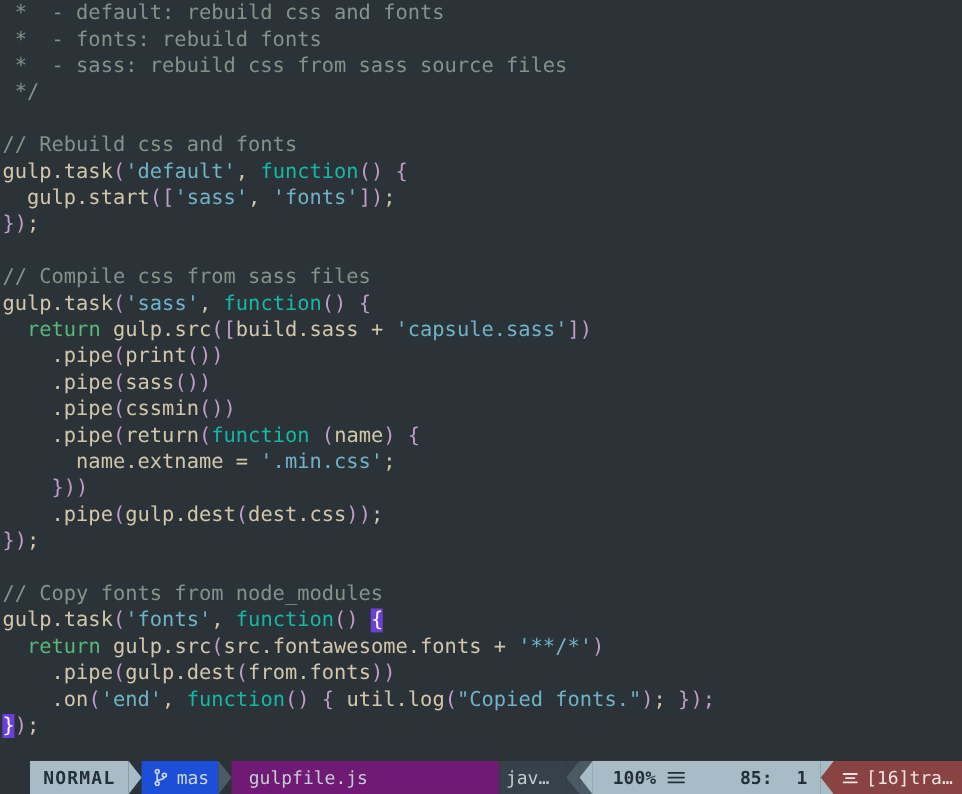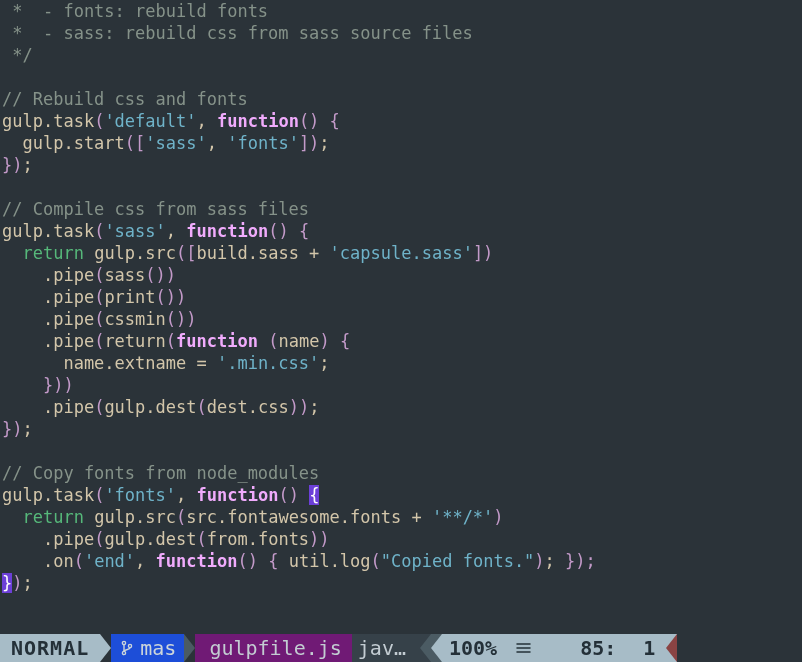--- a/index.html
+++ b/index.html
@@ -36,37 +36,38 @@
     font-size: 17px;
     white-space: pre;
     padding-left: 2px;
     letter-spacing: 0px;
     color: #d3c6aa;
   }
 
   
   .tk-comment { color: #859289; }
   .tk-string  { color: #6fb3c9; }
-  .tk-keyword { color: #f0abfc; font-weight: bold; }
+  .tk-keyword { color: #14b8a6; }
   .tk-return  { color: #56b87a; }
   .tk-punct   { color: #c39ac9; }
   .tk-plain   { color: #d3c6aa; }
   .tk-match   { background: #6c3fd8; color: #ffffff; }
   .tk-cursor  { background: #6c3fd8; color: #ffffff; }
 
   
   #statusline {
     height: 28px;
     line-height: 28px;
     display: flex;
-    align-items: flex-start;
-    font-size: 20px;
+    align-items: flex-end;
+    font-size: 15px;
     background: #2b3339;
     overflow: hidden;
     flex: 0 0 auto;
+    padding-left: 25px;
   }
   .sl-seg {
     display: flex;
     align-items: center;
     white-space: nowrap;
   }
   .sl-mode {
     background: #a7bcc7;
     color: #243038;
     font-weight: bold;
@@ -114,21 +115,21 @@
     border-top: 14px solid transparent;
     border-bottom: 14px solid transparent;
     border-right: 11px solid #a7bcc7;
     background: #4b5b63;
   }
   .sl-pos {
     background: #a7bcc7;
     color: #243038;
     font-weight: bold;
     padding: 0 7px;
-    gap: 19px;
+    gap: 9px;
   }
   .sl-arrow-l-warn {
     width: 0; height: 0;
     border-top: 14px solid transparent;
     border-bottom: 14px solid transparent;
     border-right: 11px solid #8a4343;
     background: #a7bcc7;
   }
   .sl-warn {
     background: #8a4343;
@@ -144,34 +145,35 @@
   .glyph { display: inline-block; }
   .glyph svg { display: block; }
 </style>
 </head>
 <body>
 
 <div id="app">
 
   <div id="buffer">
 
+    <div class="line"><span class="tk-comment"> *  - default: rebuild css and fonts</span></div>
     <div class="line"><span class="tk-comment"> *  - fonts: rebuild fonts</span></div>
     <div class="line"><span class="tk-comment"> *  - sass: rebuild css from sass source files</span></div>
     <div class="line"><span class="tk-comment"> */</span></div>
     <div class="line"><span> </span></div>
     <div class="line"><span class="tk-comment">// Rebuild css and fonts</span></div>
     <div class="line"><span class="tk-plain">gulp.task</span><span class="tk-punct">(</span><span class="tk-string">'default'</span><span class="tk-plain">, </span><span class="tk-keyword">function</span><span class="tk-punct">()</span><span class="tk-plain"> </span><span class="tk-punct">{</span></div>
     <div class="line"><span class="tk-plain">  gulp.start</span><span class="tk-punct">([</span><span class="tk-string">'sass'</span><span class="tk-plain">, </span><span class="tk-string">'fonts'</span><span class="tk-punct">])</span><span class="tk-plain">;</span></div>
     <div class="line"><span class="tk-punct">})</span><span class="tk-plain">;</span></div>
     <div class="line"><span> </span></div>
     <div class="line"><span class="tk-comment">// Compile css from sass files</span></div>
     <div class="line"><span class="tk-plain">gulp.task</span><span class="tk-punct">(</span><span class="tk-string">'sass'</span><span class="tk-plain">, </span><span class="tk-keyword">function</span><span class="tk-punct">()</span><span class="tk-plain"> </span><span class="tk-punct">{</span></div>
     <div class="line"><span class="tk-plain">  </span><span class="tk-return">return</span><span class="tk-plain"> gulp.src</span><span class="tk-punct">([</span><span class="tk-plain">build.sass + </span><span class="tk-string">'capsule.sass'</span><span class="tk-punct">])</span></div>
+    <div class="line"><span class="tk-plain">    .pipe</span><span class="tk-punct">(</span><span class="tk-plain">print</span><span class="tk-punct">())</span></div>
     <div class="line"><span class="tk-plain">    .pipe</span><span class="tk-punct">(</span><span class="tk-plain">sass</span><span class="tk-punct">())</span></div>
-    <div class="line"><span class="tk-plain">    .pipe</span><span class="tk-punct">(</span><span class="tk-plain">print</span><span class="tk-punct">())</span></div>
     <div class="line"><span class="tk-plain">    .pipe</span><span class="tk-punct">(</span><span class="tk-plain">cssmin</span><span class="tk-punct">())</span></div>
     <div class="line"><span class="tk-plain">    .pipe</span><span class="tk-punct">(</span><span class="tk-plain">return</span><span class="tk-punct">(</span><span class="tk-keyword">function</span><span class="tk-plain"> </span><span class="tk-punct">(</span><span class="tk-plain">name</span><span class="tk-punct">)</span><span class="tk-plain"> </span><span class="tk-punct">{</span></div>
     <div class="line"><span class="tk-plain">      name.extname = </span><span class="tk-string">'.min.css'</span><span class="tk-plain">;</span></div>
     <div class="line"><span class="tk-plain">    </span><span class="tk-punct">}))</span></div>
     <div class="line"><span class="tk-plain">    .pipe</span><span class="tk-punct">(</span><span class="tk-plain">gulp.dest</span><span class="tk-punct">(</span><span class="tk-plain">dest.css</span><span class="tk-punct">))</span><span class="tk-plain">;</span></div>
     <div class="line"><span class="tk-punct">})</span><span class="tk-plain">;</span></div>
     <div class="line"><span> </span></div>
     <div class="line"><span class="tk-comment">// Copy fonts from node_modules</span></div>
     <div class="line"><span class="tk-plain">gulp.task</span><span class="tk-punct">(</span><span class="tk-string">'fonts'</span><span class="tk-plain">, </span><span class="tk-keyword">function</span><span class="tk-punct">()</span><span class="tk-plain"> </span><span class="tk-match">{</span></div>
     <div class="line"><span class="tk-plain">  </span><span class="tk-return">return</span><span class="tk-plain"> gulp.src</span><span class="tk-punct">(</span><span class="tk-plain">src.fontawesome.fonts + </span><span class="tk-string">'**/*'</span><span class="tk-punct">)</span></div>

